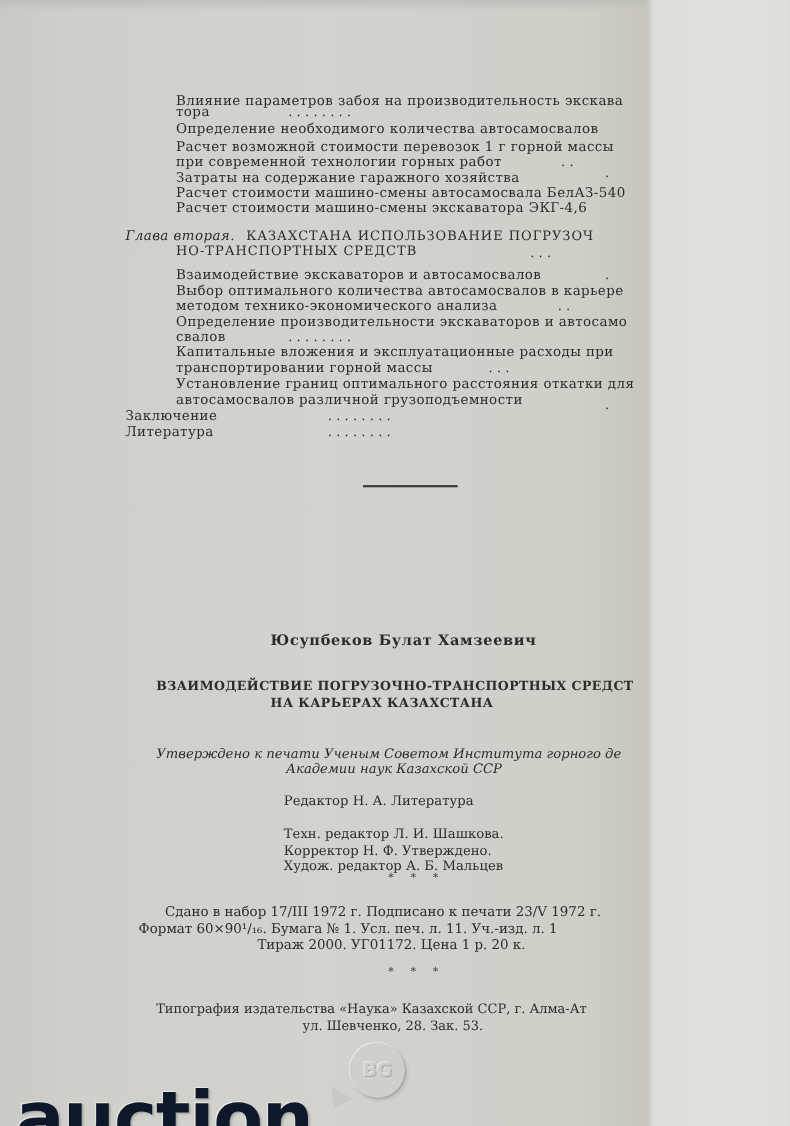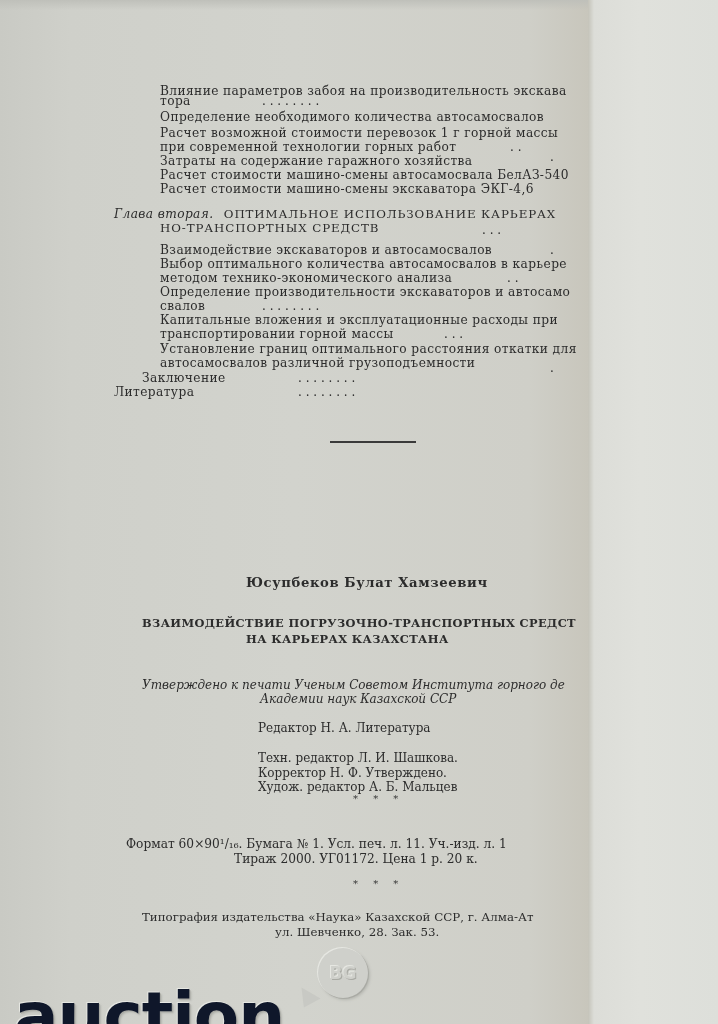--- a/index.html
+++ b/index.html
@@ -158,21 +158,21 @@
     <div class="dots" style="left:510px; top:140px;">.           .</div>
 
     <div class="line" style="left:160px; top:154px;">Затраты на содержание гаражного хозяйства</div>
     <div class="dots" style="left:550px; top:150px;">.</div>
 
     <div class="line" style="left:160px; top:168px;">Расчет стоимости машино-смены автосамосвала БелАЗ-540</div>
     <div class="line" style="left:160px; top:182px;">Расчет стоимости машино-смены экскаватора ЭКГ-4,6</div>
 
     <div class="line" style="left:114px; top:207px;">
       <span class="chapter-label">Глава вторая.</span>
-      <span class="caps" style="margin-left:6px;">ОПТИМАЛЬНОЕ  ИСПОЛЬЗОВАНИЕ КАРЬЕРАХ</span>
+      <span class="caps" style="margin-left:6px;">КАЗАХСТАНА  ИСПОЛЬЗОВАНИЕ ПОГРУЗОЧ</span>
     </div>
     <div class="line caps" style="left:160px; top:221px;">НО-ТРАНСПОРТНЫХ СРЕДСТВ</div>
     <div class="dots" style="left:482px; top:223px;">.           .           .</div>
 
     <div class="line" style="left:160px; top:243px;">Взаимодействие экскаваторов и автосамосвалов</div>
     <div class="dots" style="left:550px; top:243px;">.</div>
 
     <div class="line" style="left:160px; top:257px;">Выбор оптимального количества автосамосвалов в карьере</div>
     <div class="line" style="left:160px; top:271px;">методом технико-экономического анализа</div>
     <div class="dots" style="left:507px; top:271px;">.           .</div>
@@ -182,21 +182,21 @@
     <div class="dots" style="left:262px; top:299px;">.       .       .       .       .       .       .       .</div>
 
     <div class="line" style="left:160px; top:313px;">Капитальные вложения и эксплуатационные расходы при</div>
     <div class="line" style="left:160px; top:327px;">транспортировании горной массы</div>
     <div class="dots" style="left:444px; top:327px;">.           .           .</div>
 
     <div class="line" style="left:160px; top:342px;">Установление границ оптимального расстояния откатки для</div>
     <div class="line" style="left:160px; top:356px;">автосамосвалов различной грузоподъемности</div>
     <div class="dots" style="left:550px; top:361px;">.</div>
 
-    <div class="line" style="left:114px; top:371px;margin-left:28px;">Заключение</div>
+    <div class="line" style="left:114px; top:371px;">Заключение</div>
     <div class="dots" style="left:298px; top:371px;">.       .       .       .       .       .       .       .</div>
 
     <div class="line" style="left:114px; top:385px;">Литература</div>
     <div class="dots" style="left:298px; top:385px;">.       .       .       .       .       .       .       .</div>
   </div>
 
   <div class="divider"></div>
 
   <div class="center-block author" style="left:246px; top:575px;">Юсупбеков Булат Хамзеевич</div>
 
@@ -206,20 +206,21 @@
   <div class="center-block italic" style="left:142px; top:678px; font-size:12px;">Утверждено к печати Ученым Советом Института горного де</div>
   <div class="center-block italic" style="left:260px; top:692px; font-size:12px;">Академии наук Казахской ССР</div>
 
   <div class="center-block" style="left:258px; top:721px; font-size:12px;">Редактор Н. А. Литература</div>
   <div class="center-block" style="left:258px; top:736px; font-size:12px;margin-top:44px;">Худож. редактор А. Б. Мальцев</div>
   <div class="center-block" style="left:258px; top:751px; font-size:12px;">Техн. редактор Л. И. Шашкова.</div>
   <div class="center-block" style="left:258px; top:766px; font-size:12px;">Корректор Н. Ф. Утверждено.</div>
 
   <div class="stars" style="left:353px; top:793px;">* * *</div>
 
+  <div class="center-block" style="left:150px; top:822px; font-size:12.2px;">Сдано в набор 17/III 1972 г. Подписано к печати 23/V 1972 г.</div>
   <div class="center-block" style="left:126px; top:837px; font-size:12.2px;">Формат 60×90¹/₁₆. Бумага № 1. Усл. печ. л. 11. Уч.-изд. л. 1</div>
   <div class="center-block" style="left:234px; top:852px; font-size:12.2px;">Тираж 2000. УГ01172. Цена 1 р. 20 к.</div>
 
   <div class="stars" style="left:353px; top:878px;">* * *</div>
 
   <div class="center-block" style="left:142px; top:910px; font-size:11.8px;">Типография издательства «Наука» Казахской ССР, г. Алма-Ат</div>
   <div class="center-block" style="left:275px; top:925px; font-size:11.8px;">ул. Шевченко, 28. Зак. 53.</div>
 </div>
 
 <div class="gutter"></div>

